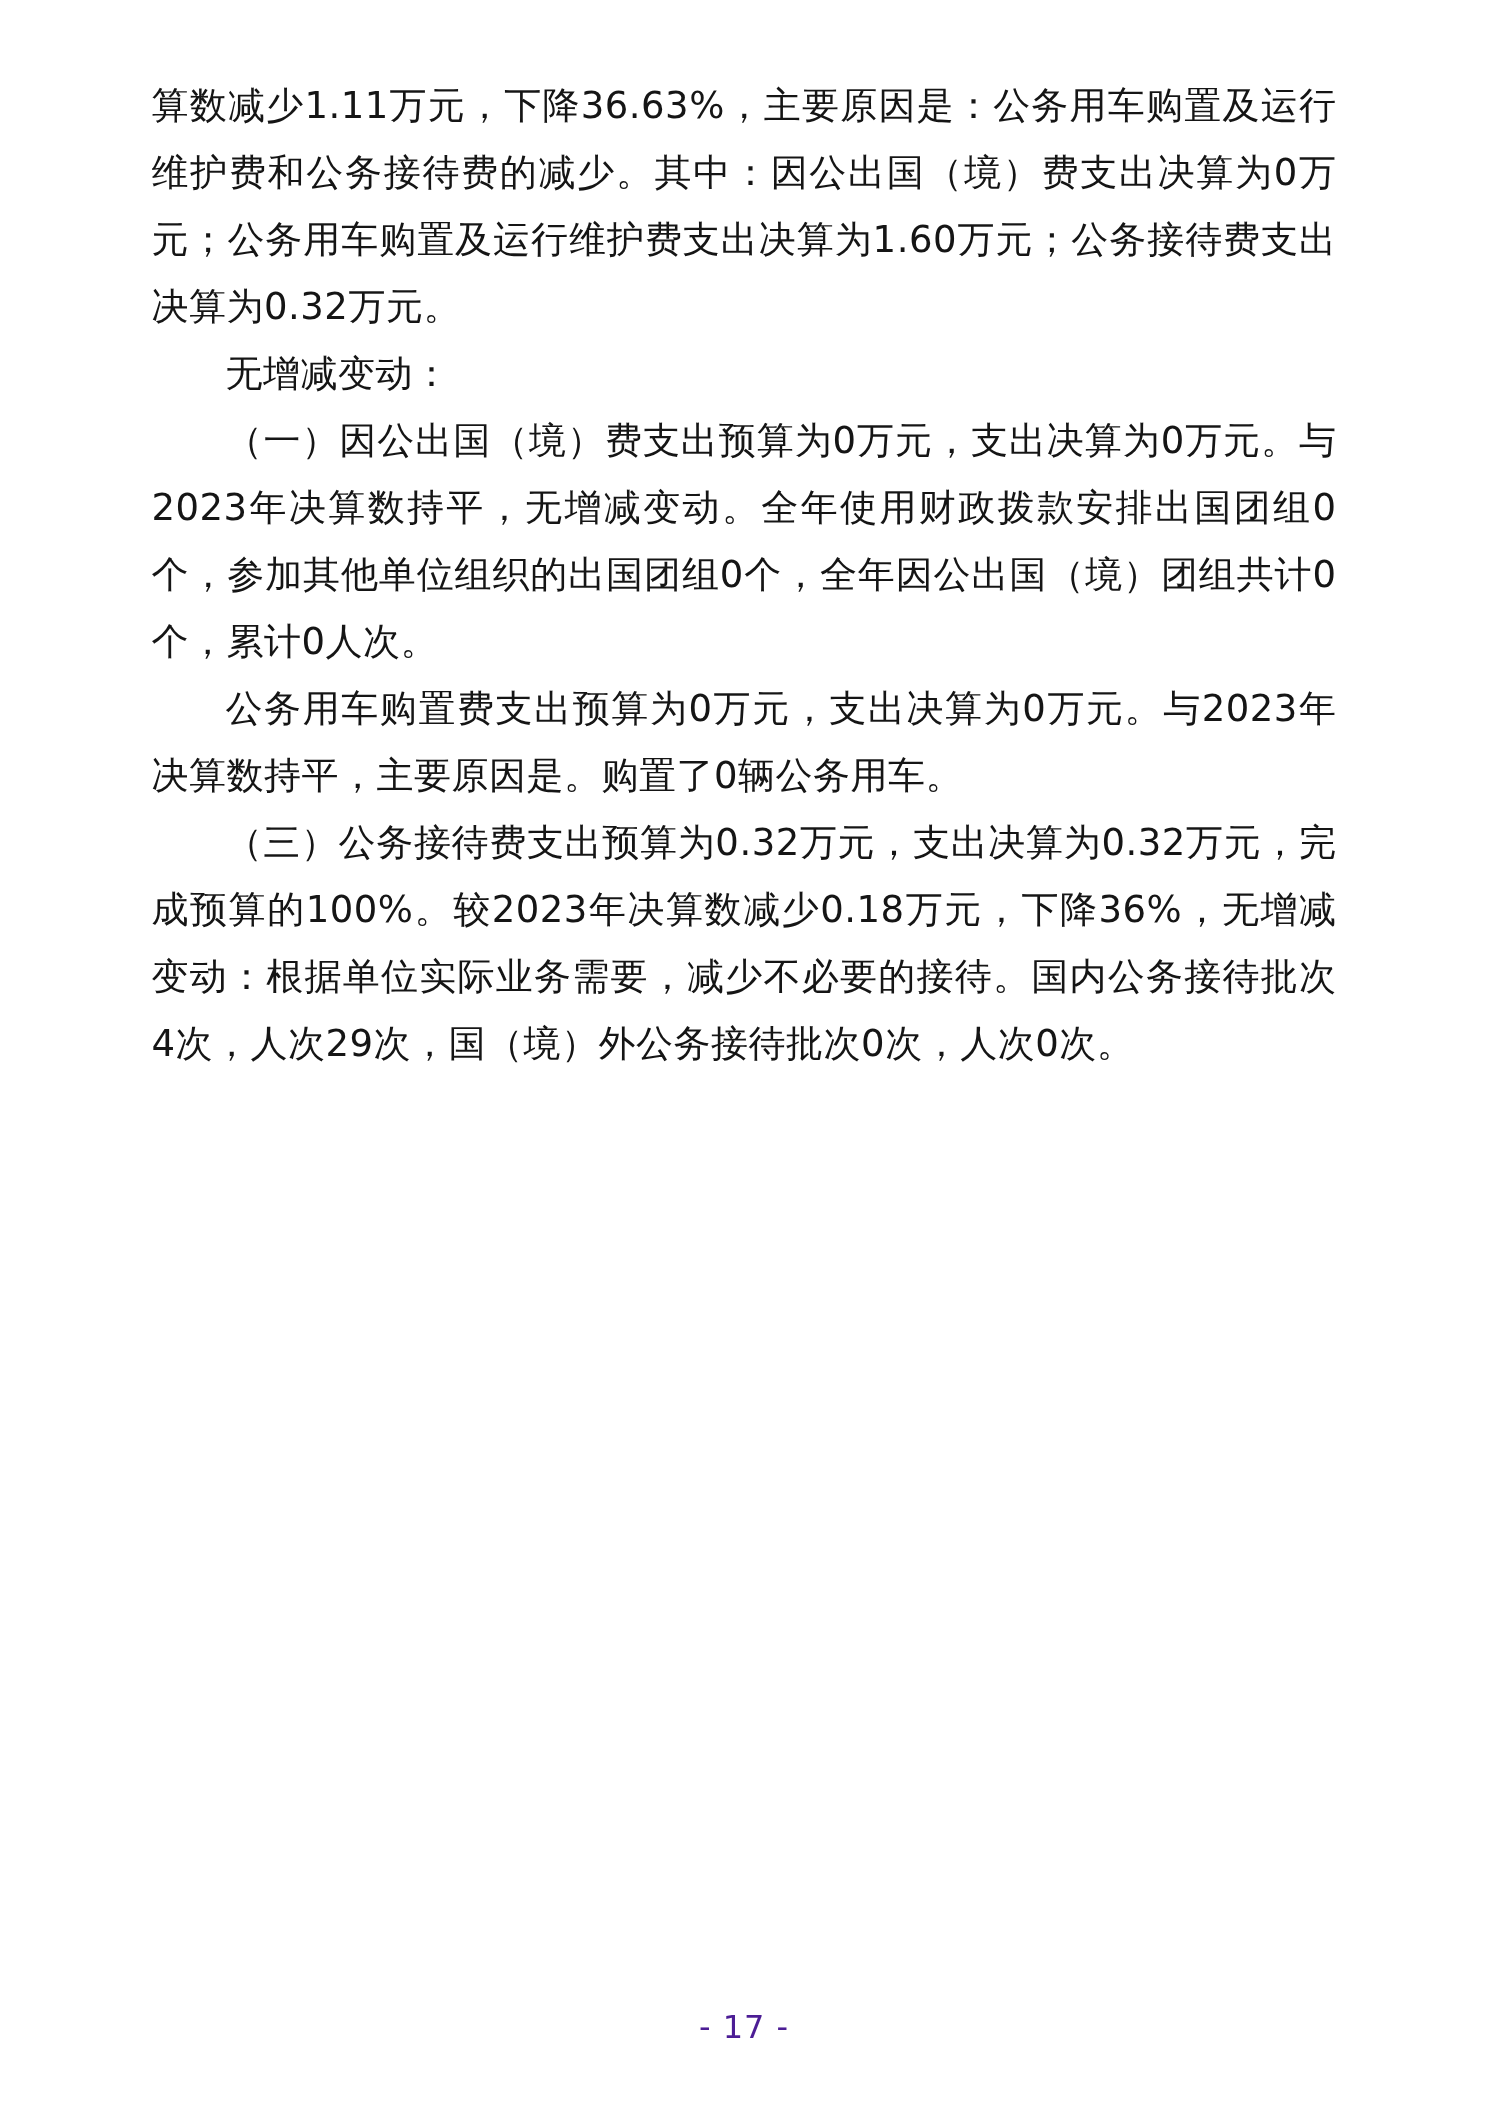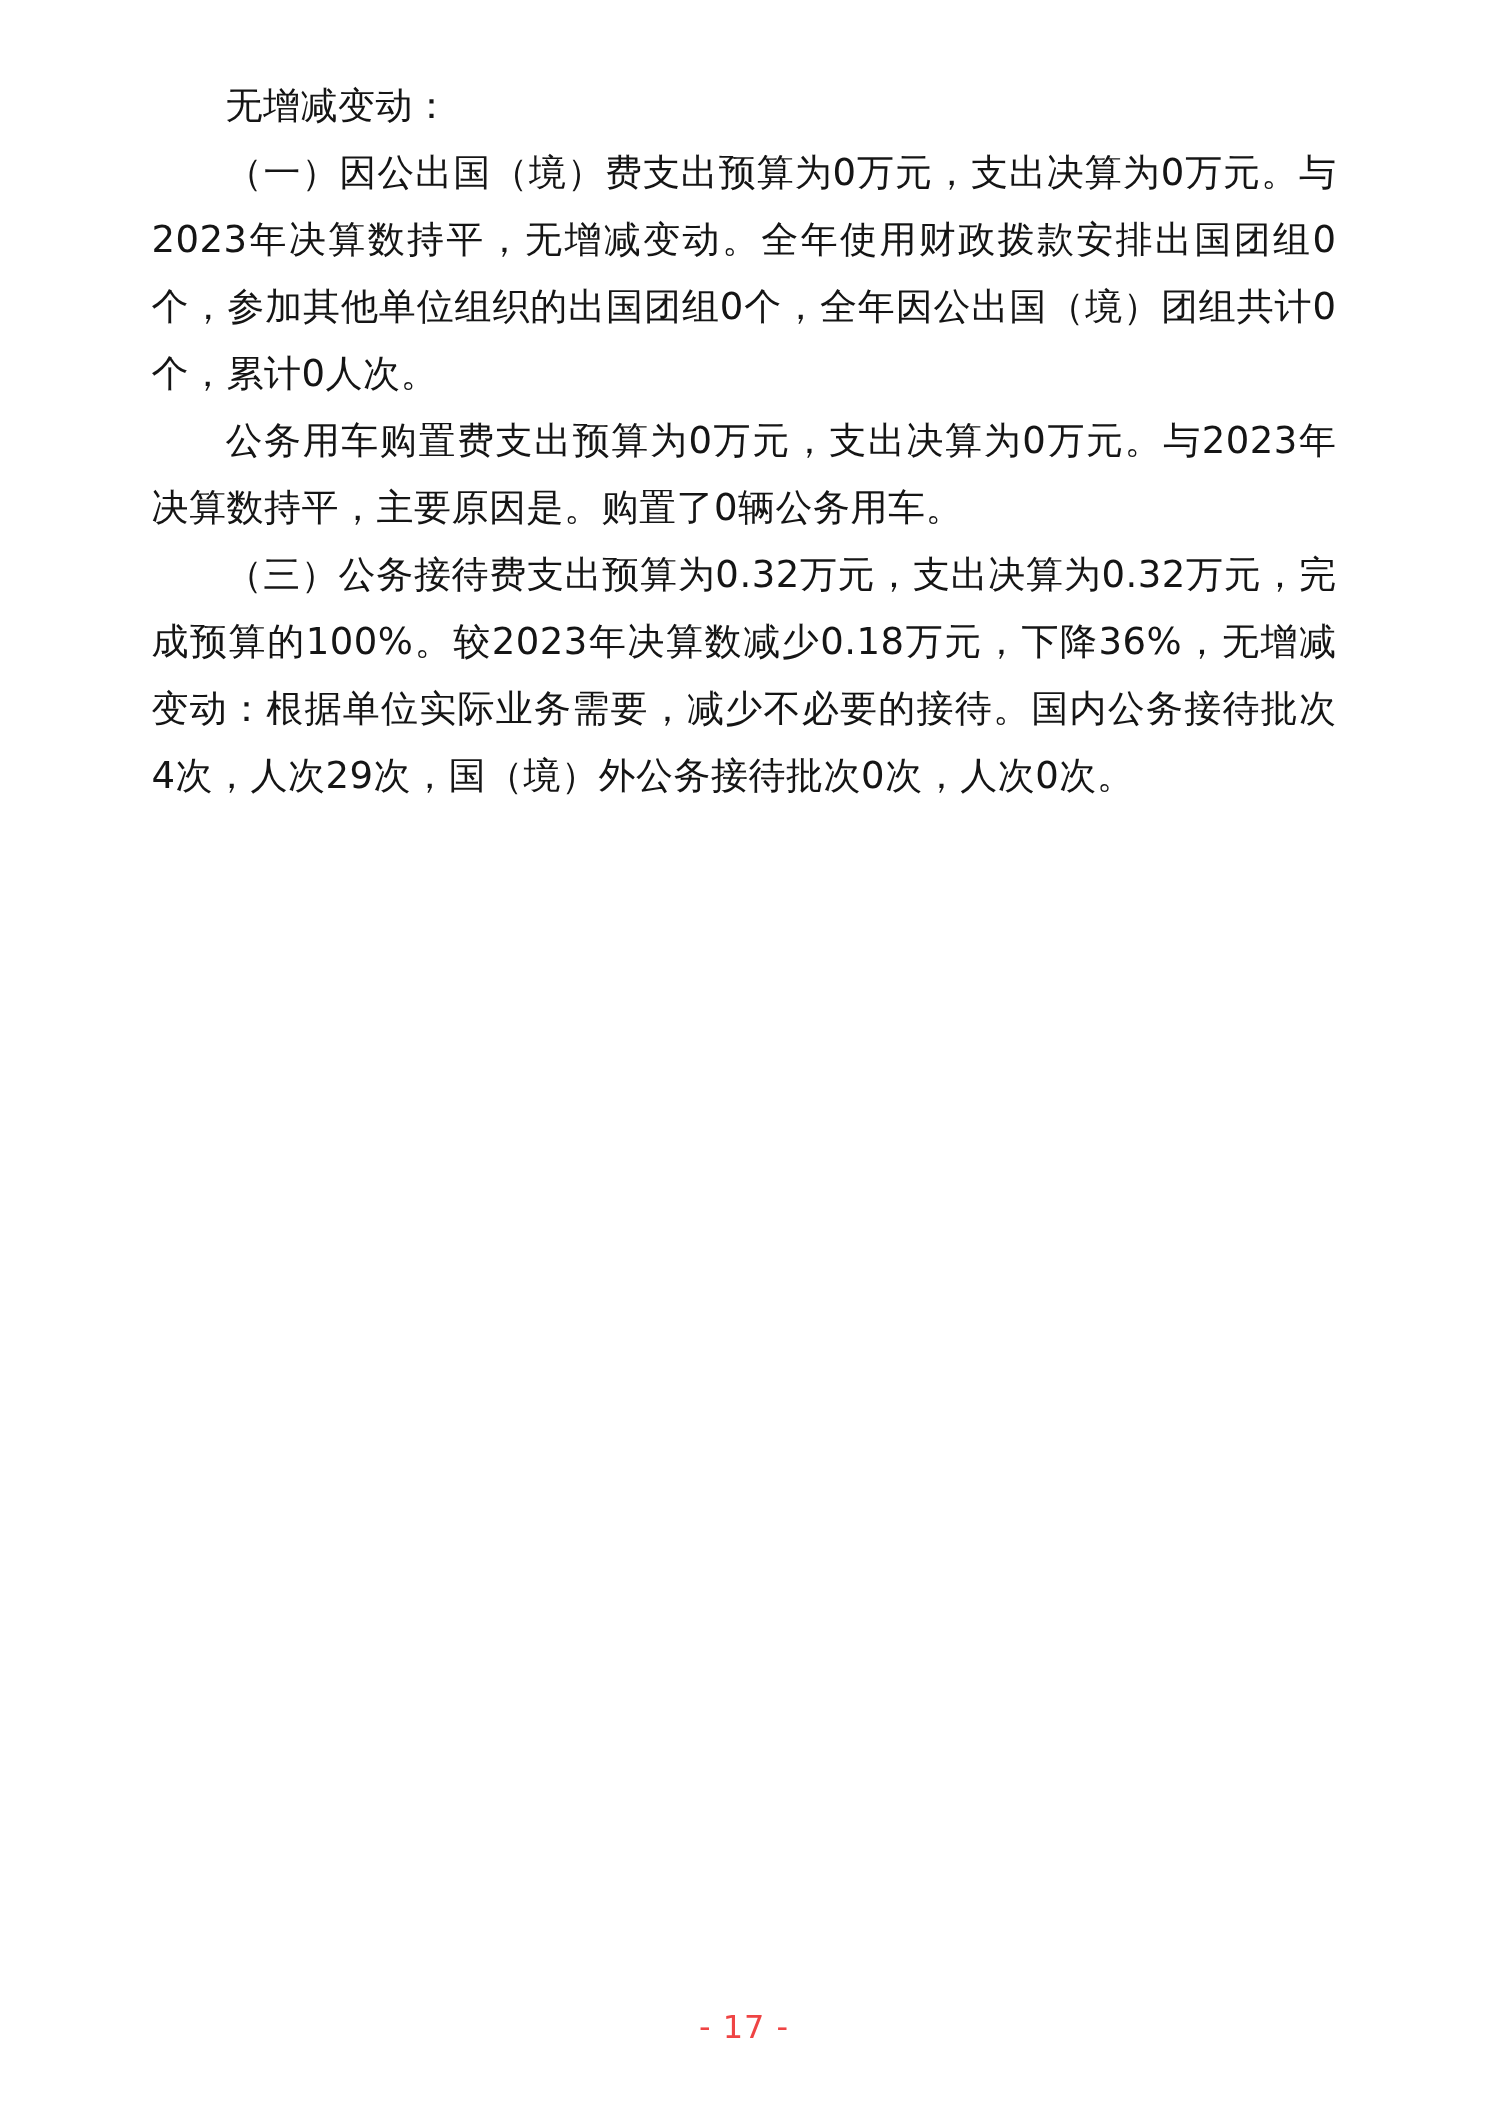--- a/index.html
+++ b/index.html
@@ -33,29 +33,30 @@
   p.indent {
     text-indent: 74px;
   }
   .footer {
     position: absolute;
     left: 0;
     right: 0;
     bottom: 58px;
     text-align: center;
     font-size: 32px;
-    color: #ef4444;
+    color: #4c1d95;
     font-family: "DejaVu Sans", "Liberation Sans", sans-serif;
     letter-spacing: 1px;
   }
 </style>
 </head>
 <body>
 
 <div class="page">
   <div class="doc-body">
+    <p class="para">算数减少1.11万元，下降36.63%，主要原因是：公务用车购置及运行维护费和公务接待费的减少。其中：因公出国（境）费支出决算为0万元；公务用车购置及运行维护费支出决算为1.60万元；公务接待费支出决算为0.32万元。</p>
     <p class="para indent">无增减变动：</p>
     <p class="para indent">（一）因公出国（境）费支出预算为0万元，支出决算为0万元。与2023年决算数持平，无增减变动。全年使用财政拨款安排出国团组0个，参加其他单位组织的出国团组0个，全年因公出国（境）团组共计0个，累计0人次。</p>
     <p class="para indent">公务用车购置费支出预算为0万元，支出决算为0万元。与2023年决算数持平，主要原因是。购置了0辆公务用车。</p>
     <p class="para indent">（三）公务接待费支出预算为0.32万元，支出决算为0.32万元，完成预算的100%。较2023年决算数减少0.18万元，下降36%，无增减变动：根据单位实际业务需要，减少不必要的接待。国内公务接待批次4次，人次29次，国（境）外公务接待批次0次，人次0次。</p>
   </div>
   <div class="footer">- 17 -</div>
 </div>
 
 </body></html>

